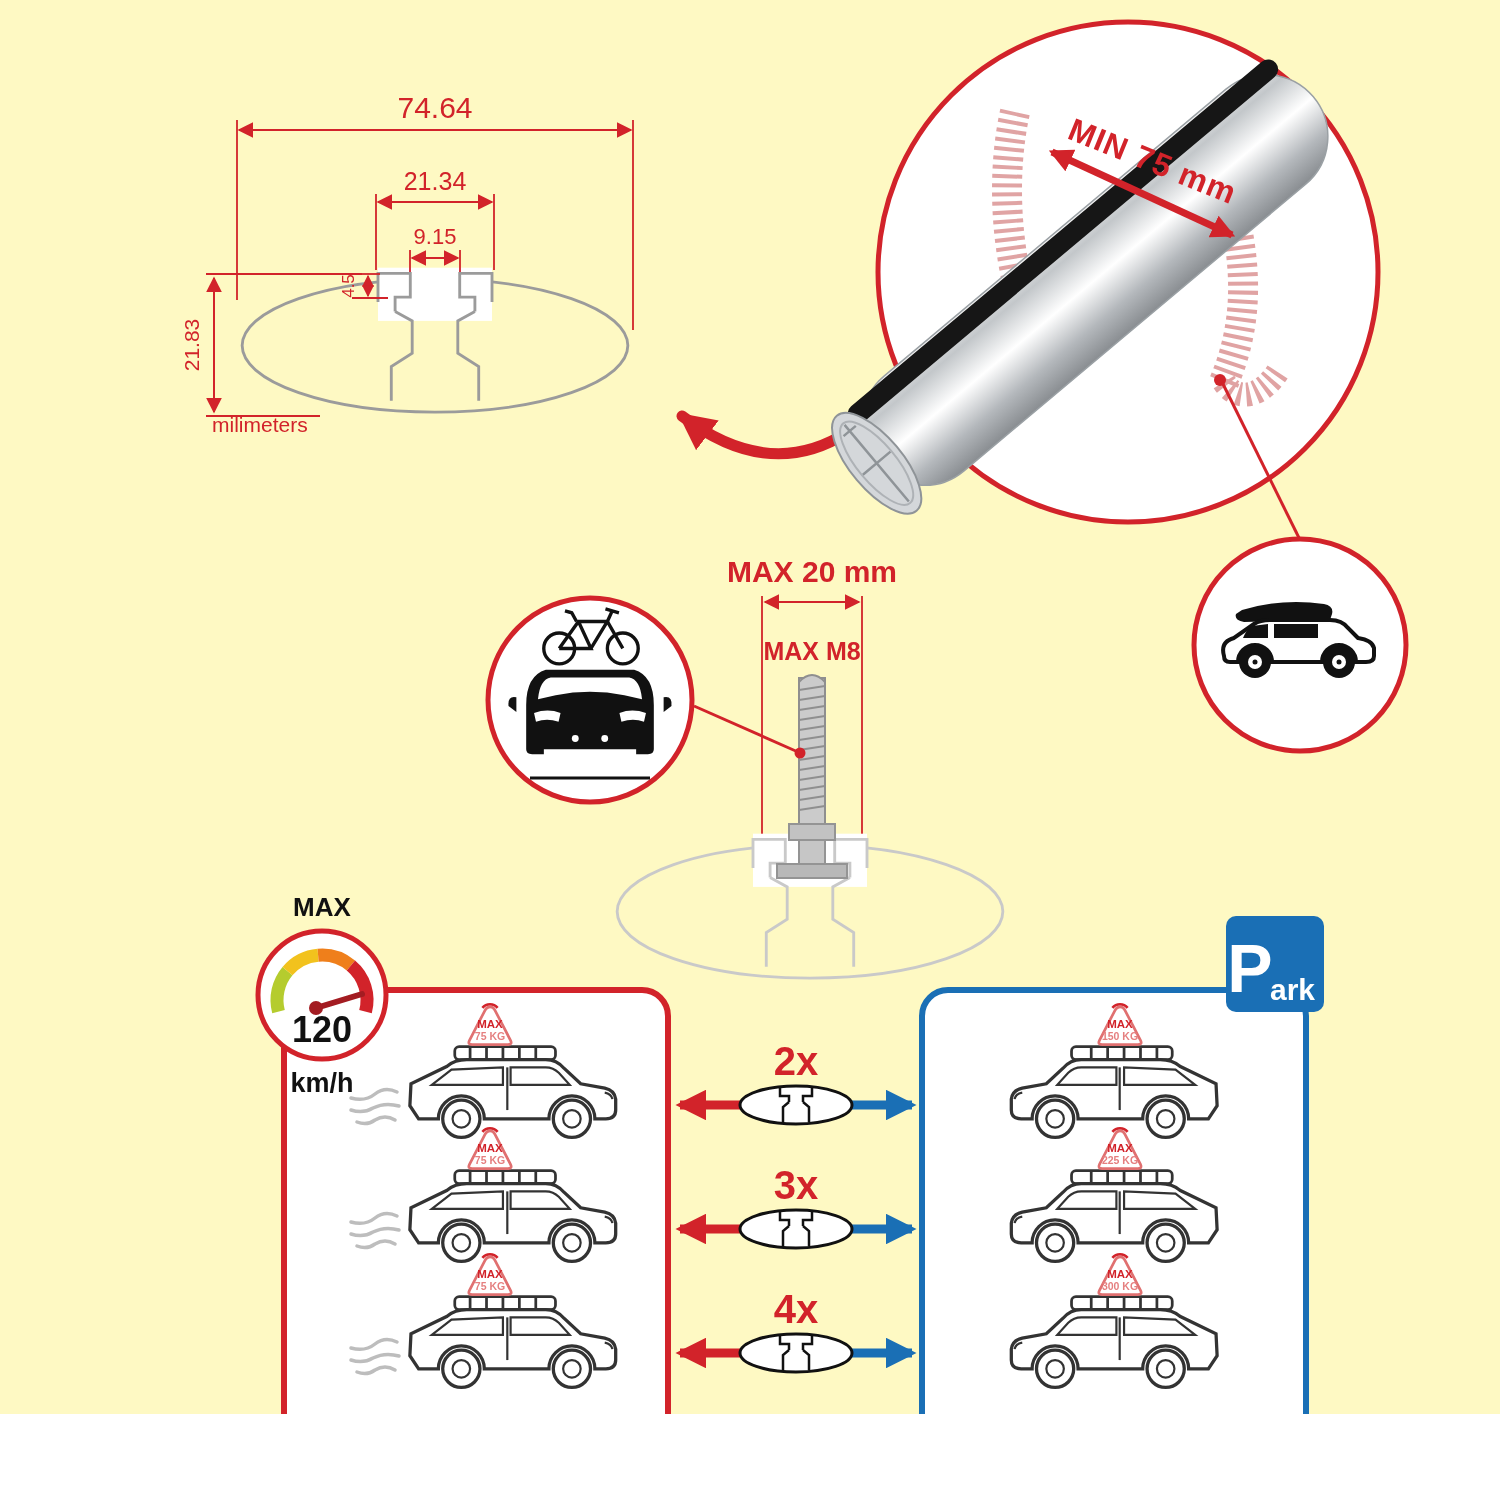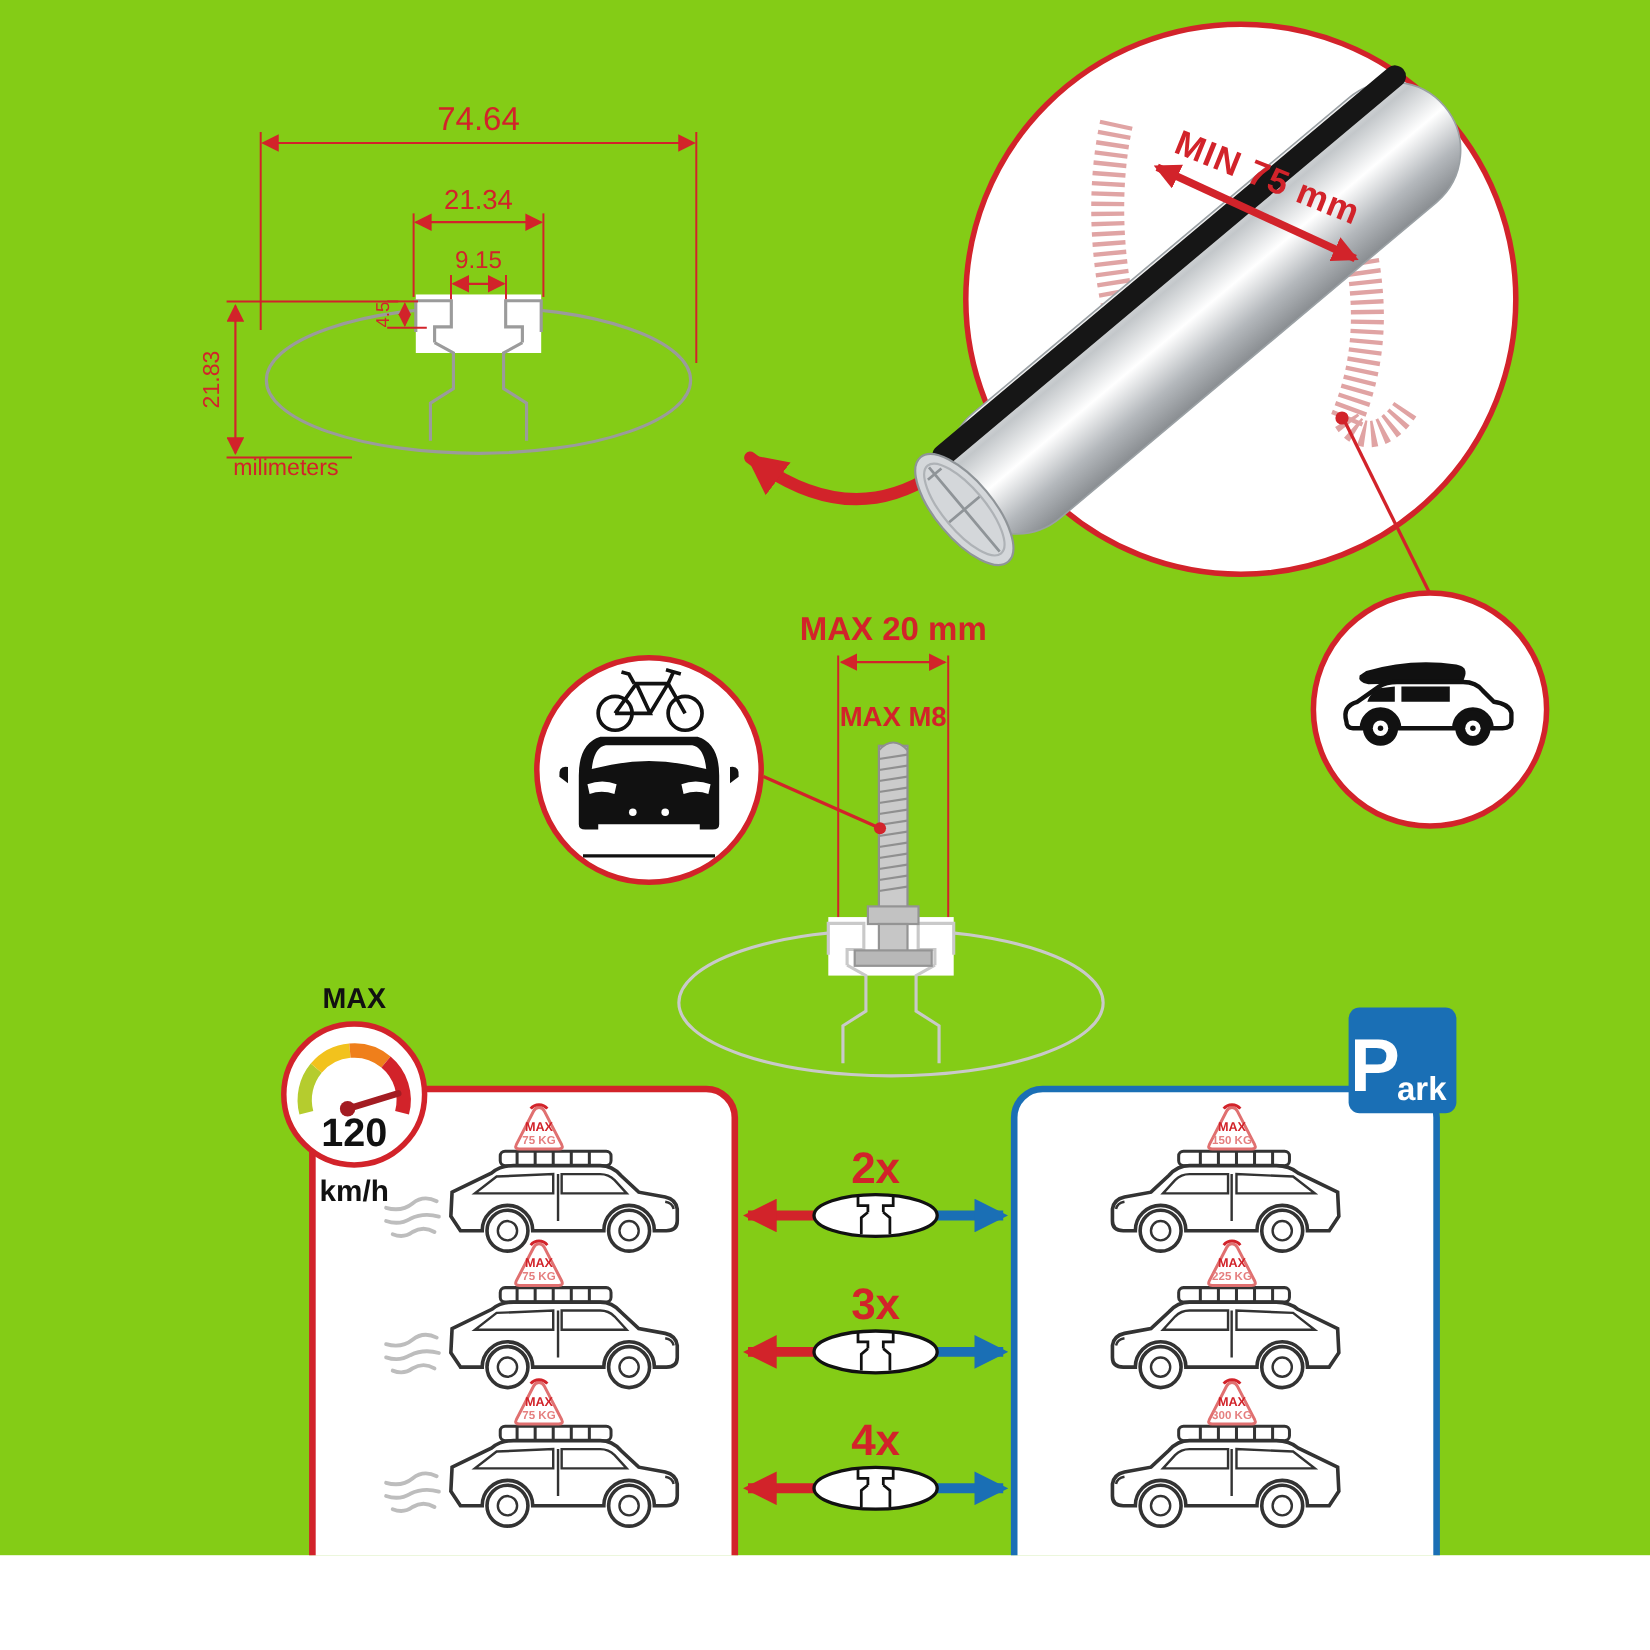--- a/index.html
+++ b/index.html
@@ -1,16 +1,16 @@
 <!DOCTYPE html>
 <html><head>
 <meta charset="utf-8">
 <style>
   html,body{margin:0;padding:0;background:#fff}
-  .stage{position:relative;width:1500px;height:1414px;font-family:"Liberation Sans",sans-serif;background:#84cc16;overflow:hidden}
+  .stage{position:relative;width:1500px;height:1414px;font-family:"Liberation Sans",sans-serif;background:#fef9c3;overflow:hidden}
   svg text{font-family:"Liberation Sans",sans-serif}
   .red{fill:#d2232a}
   .dimline{stroke:#d2232a;stroke-width:2;fill:none}
   .extline{stroke:#d2232a;stroke-width:1.8;fill:none}
 </style>
 </head>
 <body>
 
 <div class="stage">
 <svg width="1500" height="1500" viewBox="0 0 1500 1500" xmlns="http://www.w3.org/2000/svg">

